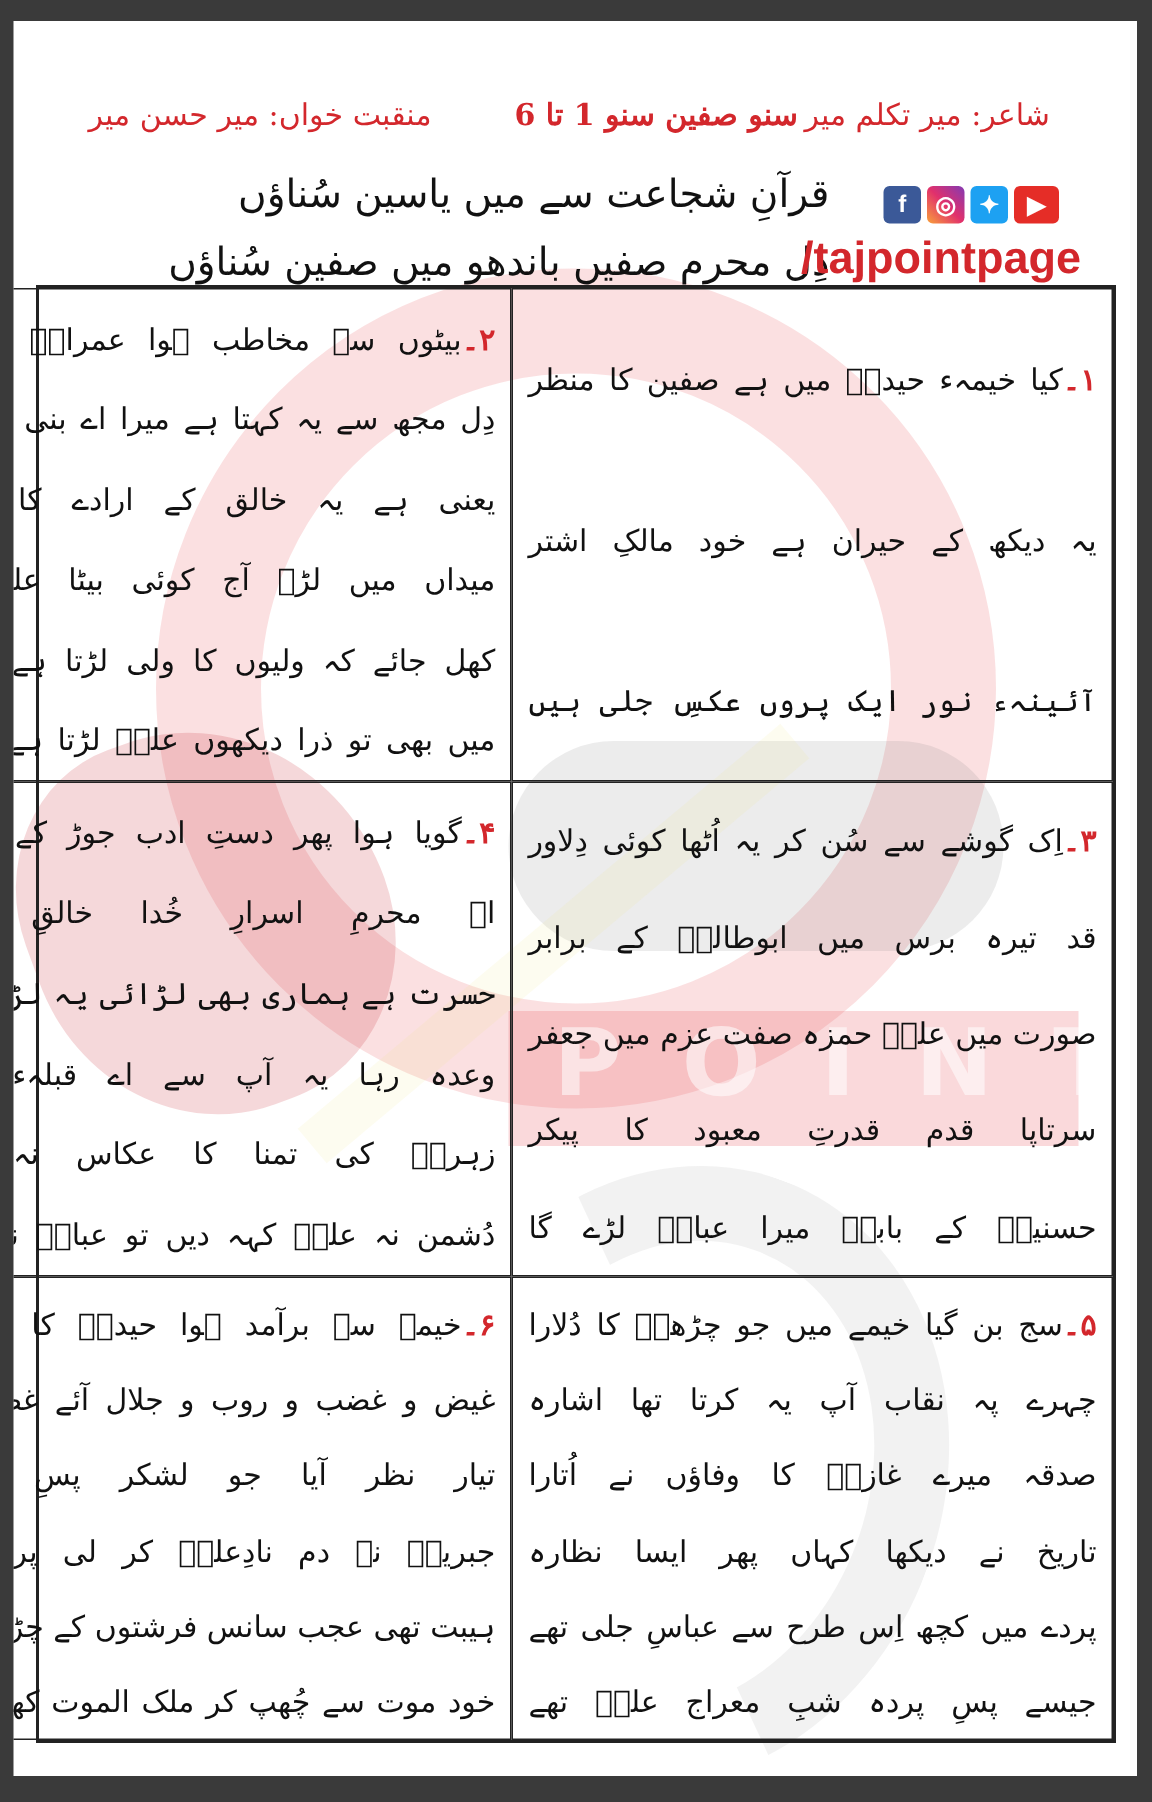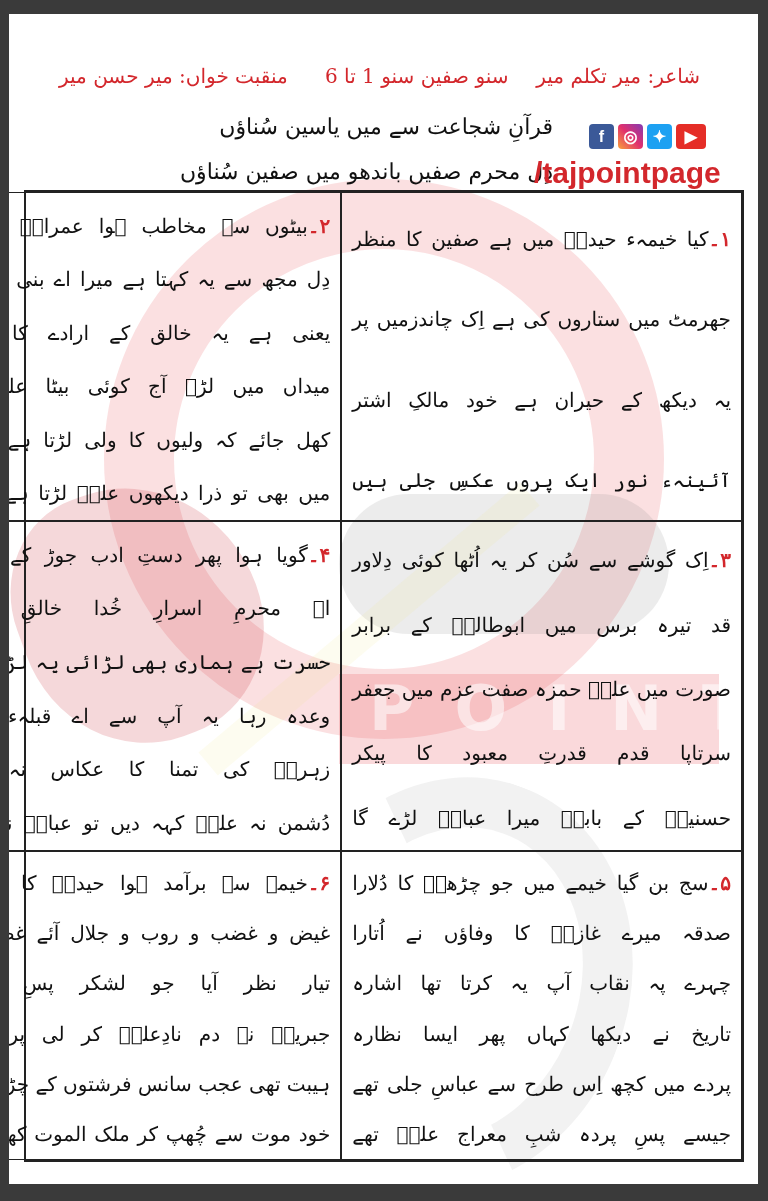--- a/index.html
+++ b/index.html
@@ -40,26 +40,26 @@
     left: 150px; top: 600px; width: 420px; height: 30px; background: rgba(240, 230, 130, 0.12);
     transform: rotate(-40deg);
   }
 
   
   .hdr-item {
     position: absolute; top: 50px; color: #d3272c; font-family: "DejaVu Serif", serif;
     font-size: 20px; direction: rtl; white-space: nowrap;
   }
   .hdr-poet { right: 58px; }
-  .hdr-title { left: 316px; }
+  .hdr-title { left: 334px; font-weight: bold; }
   .hdr-reciter { left: 50px; }
 
   .couplet {
     position: absolute; right: 205px; direction: rtl; font-family: "DejaVu Serif", serif;
-    font-size: 22px; color: #111; white-space: nowrap;
+    font-size: 26px; color: #111; white-space: nowrap;
   }
   .couplet-1 { top: 100px; }
   .couplet-2 { top: 145px; }
 
   .social { position: absolute; left: 580px; top: 110px; display: flex; gap: 4px; }
   .soc { width: 25px; height: 25px; border-radius: 4px; display: flex; align-items: center; justify-content: center; color: #fff; font-weight: bold; font-size: 16px; font-family: "Liberation Sans", sans-serif; }
   .soc-fb { background: #3b5998; }
   .soc-ig { background: linear-gradient(45deg, #f9a13a, #e1306c 50%, #833ab4); }
   .soc-tw { background: #1da1f2; }
   .soc-yt { background: #e52d27; width: 30px; }
@@ -109,21 +109,20 @@
     <div class="soc soc-ig">◎</div>
     <div class="soc soc-tw">✦</div>
     <div class="soc soc-yt">▶</div>
   </div>
   <div class="handle">/tajpointpage</div>
 
   <div class="grid" style="direction: rtl;">
 
     <div class="cell">
       <div class="line"><span class="num">۱۔</span><span>کیا خیمہء حیدرؑ میں ہے صفین کا منظر</span></div>
-      <div class="line">جھرمٹ میں ستاروں کی ہے اِک چاندزمیں پر</div>
       <div class="line">یہ دیکھ کے حیران ہے خود مالکِ اشتر</div>
       <div class="line">آئینہء نور ایک پروں عکسِ جلی ہیں</div>
     </div>
 
     <div class="cell">
       <div class="line"><span class="num">۲۔</span><span>بیٹوں سے مخاطب ہوا عمرانؑ کا بیٹا</span></div>
       <div class="line">دِل مجھ سے یہ کہتا ہے میرا اے بنی زہرہؑ</div>
       <div class="line">یعنی ہے یہ خالق کے ارادے کا ارادہ</div>
       <div class="line">میداں میں لڑے آج کوئی بیٹا علیؑ کا</div>
       <div class="line">کھل جائے کہ ولیوں کا ولی لڑتا ہے کیسے</div>
@@ -142,22 +141,22 @@
       <div class="line"><span class="num">۴۔</span><span>گویا ہوا پھر دستِ ادب جوڑ کے ضیغم</span></div>
       <div class="line">اے محرمِ اسرارِ خُدا خالقِ آدمؑ</div>
       <div class="line">حسرت ہے ہماری بھی لڑائی یہ لڑیں ہم</div>
       <div class="line">وعدہ رہا یہ آپ سے اے قبلہء عالم</div>
       <div class="line">زہراؑ کی تمنا کا عکاس نہ کہنا</div>
       <div class="line">دُشمن نہ علیؑ کہہ دیں تو عباسؑ نہ کہنا</div>
     </div>
 
     <div class="cell">
       <div class="line"><span class="num">۵۔</span><span>سج بن گیا خیمے میں جو چڑھےؑ کا دُلارا</span></div>
+      <div class="line">چہرے پہ نقاب آپ یہ کرتا تھا اشارہ</div>
       <div class="line">صدقہ میرے غازیؑ کا وفاؤں نے اُتارا</div>
-      <div class="line">چہرے پہ نقاب آپ یہ کرتا تھا اشارہ</div>
       <div class="line">تاریخ نے دیکھا کہاں پھر ایسا نظارہ</div>
       <div class="line">پردے میں کچھ اِس طرح سے عباسِ جلی تھے</div>
       <div class="line">جیسے پسِ پردہ شبِ معراج علیؑ تھے</div>
     </div>
 
     <div class="cell">
       <div class="line"><span class="num">۶۔</span><span>خیمے سے برآمد ہوا حیدرؑ کا غضنفر</span></div>
       <div class="line">غیض و غضب و روب و جلال آئے غضب پر</div>
       <div class="line">تیار نظر آیا جو لشکر پسِ لشکر</div>
       <div class="line">جبریلؑ نے دم نادِعلیؑ کر لی پروں پر</div>

